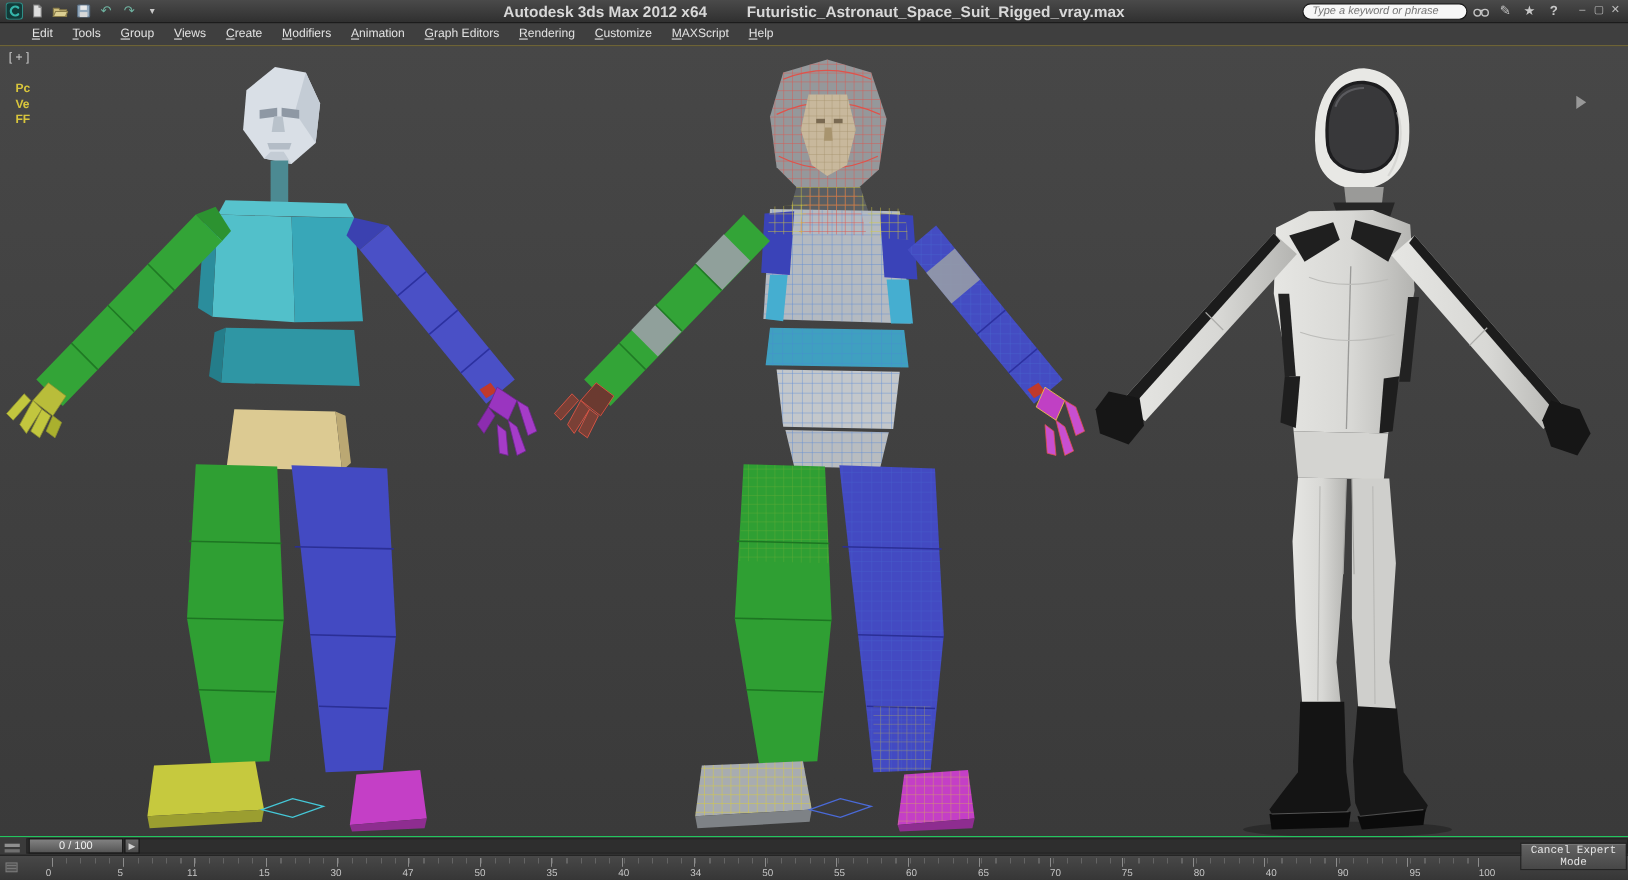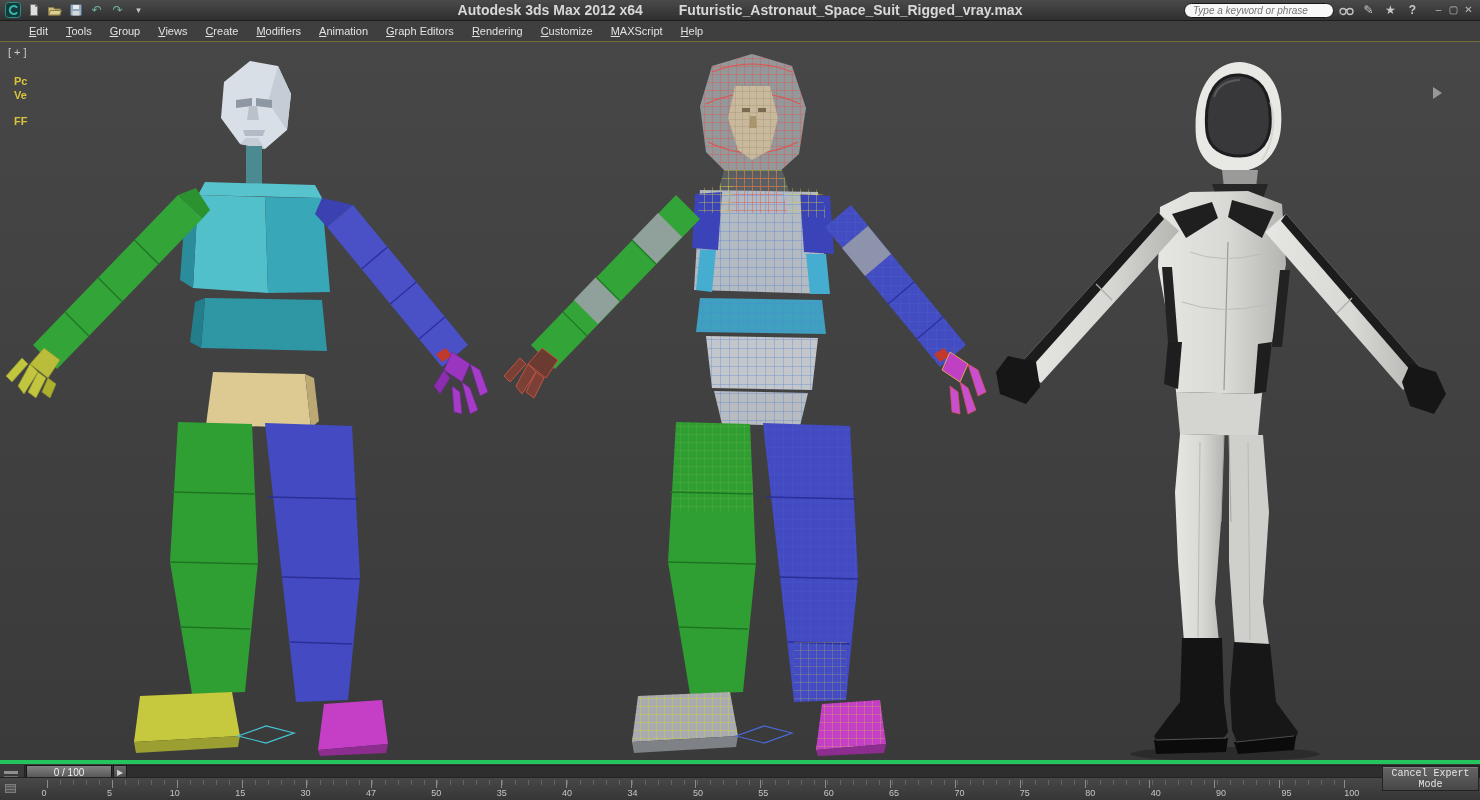--- a/index.html
+++ b/index.html
@@ -27,27 +27,27 @@
   .menubar { flex:0 0 20px; background:#3f3f3f; display:flex; align-items:center; padding-left:20px; }
   .menu-item { color:#e2e2e2; font-size:11px; padding:3px 9px; cursor:default; }
   .menu-item u { text-decoration:underline; }
 
   
   .viewport { flex:1 1 auto; position:relative; border-top:1px solid #756a38;
               background:linear-gradient(#474747,#3a3a3a); overflow:hidden; }
   .viewport svg { display:block; width:100%; height:100%; }
   .vp-corner { position:absolute; left:8px; top:4px; color:#cccccc; font-size:11px; }
   .vp-label { position:absolute; left:14px; color:#d8c53c; font-size:11px; font-weight:bold; }
-  .vp-label.l0 { top:33px; } .vp-label.l1 { top:47px; } .vp-label.l2 { top:73px; }
+  .vp-label.l0 { top:33px; } .vp-label.l1 { top:47px; } .vp-label.l2 { top:61px; }
   .vp-arrow { position:absolute; right:38px; top:45px; width:0; height:0;
               border-left:9px solid #989898; border-top:6px solid transparent; border-bottom:6px solid transparent; }
 
   
   .bottombar { flex:0 0 40px; position:relative; background:#333; }
-  .timeslider-row { height:17px; background:#3a3a3a; border-top:4px solid #22c55e; position:relative; }
+  .timeslider-row { height:17px; background:#3a3a3a; border-top:1px solid #22c55e; position:relative; }
   .ts-left-icon { position:absolute; left:4px; top:3px; }
   .ts-track { position:absolute; left:24px; right:0; top:1px; height:14px; background:#2e2e2e; border:1px solid #222; }
   .ts-handle { position:absolute; left:26px; top:1px; width:86px; height:14px;
                background:linear-gradient(#828282,#555555); border:1px solid #191919;
                color:#f0f0f0; font-size:10px; display:flex; align-items:center; justify-content:center; }
   .ts-next { position:absolute; left:113px; top:1px; width:14px; height:14px;
              background:linear-gradient(#6a6a6a,#4a4a4a); border:1px solid #191919;
              color:#d0d0d0; font-size:8px; display:flex; align-items:center; justify-content:center; }
 
   .trackbar-row { height:23px; background:linear-gradient(#484848,#363636); border-top:1px solid #222; position:relative; }
@@ -409,21 +409,21 @@
       <div class="ts-next">▶</div>
     </div>
     <div class="trackbar-row">
       <span class="tb-left-icon"></span>
       <div class="ruler">
         <div class="ruler-minor"></div>
         <div class="ruler-major"></div>
         <div class="ruler-labels">
             <span class="tick-label">0</span>
             <span class="tick-label">5</span>
-            <span class="tick-label">10</span>
+            <span class="tick-label">11</span>
             <span class="tick-label">15</span>
             <span class="tick-label">30</span>
             <span class="tick-label">47</span>
             <span class="tick-label">50</span>
             <span class="tick-label">35</span>
             <span class="tick-label">40</span>
             <span class="tick-label">34</span>
             <span class="tick-label">50</span>
             <span class="tick-label">55</span>
             <span class="tick-label">60</span>

